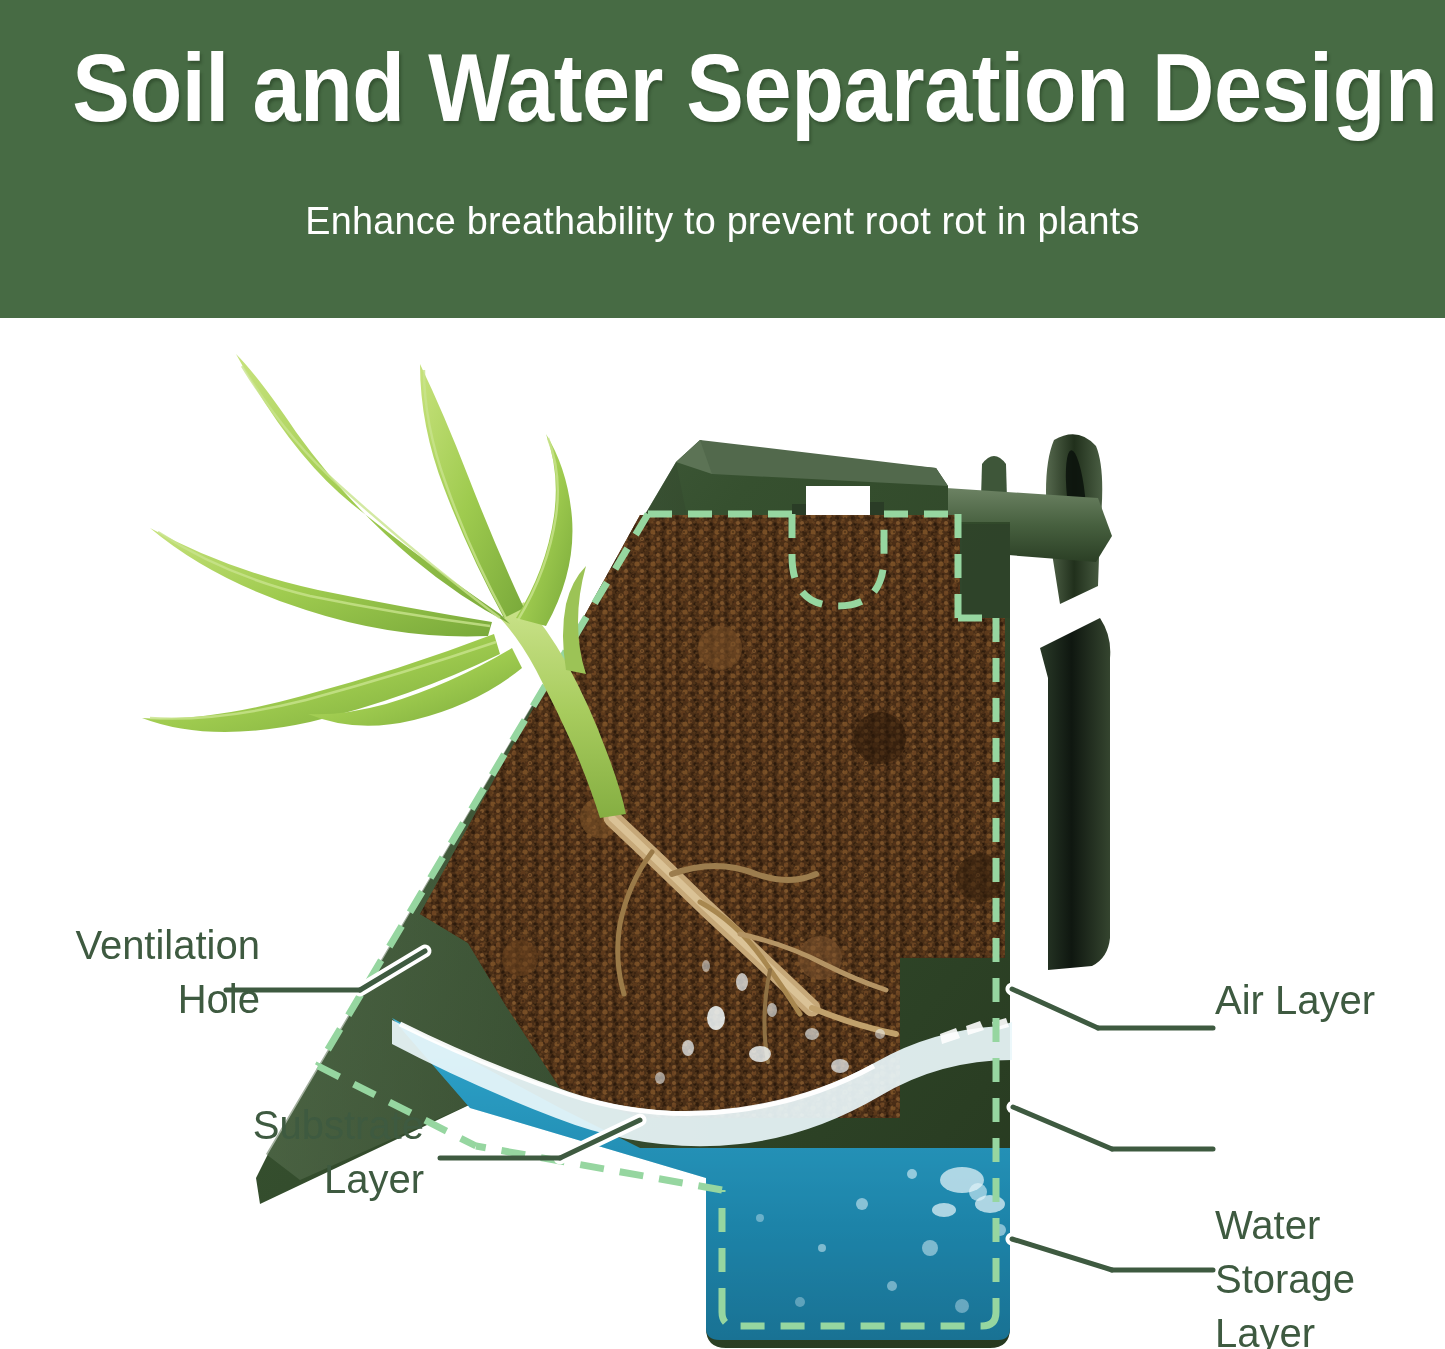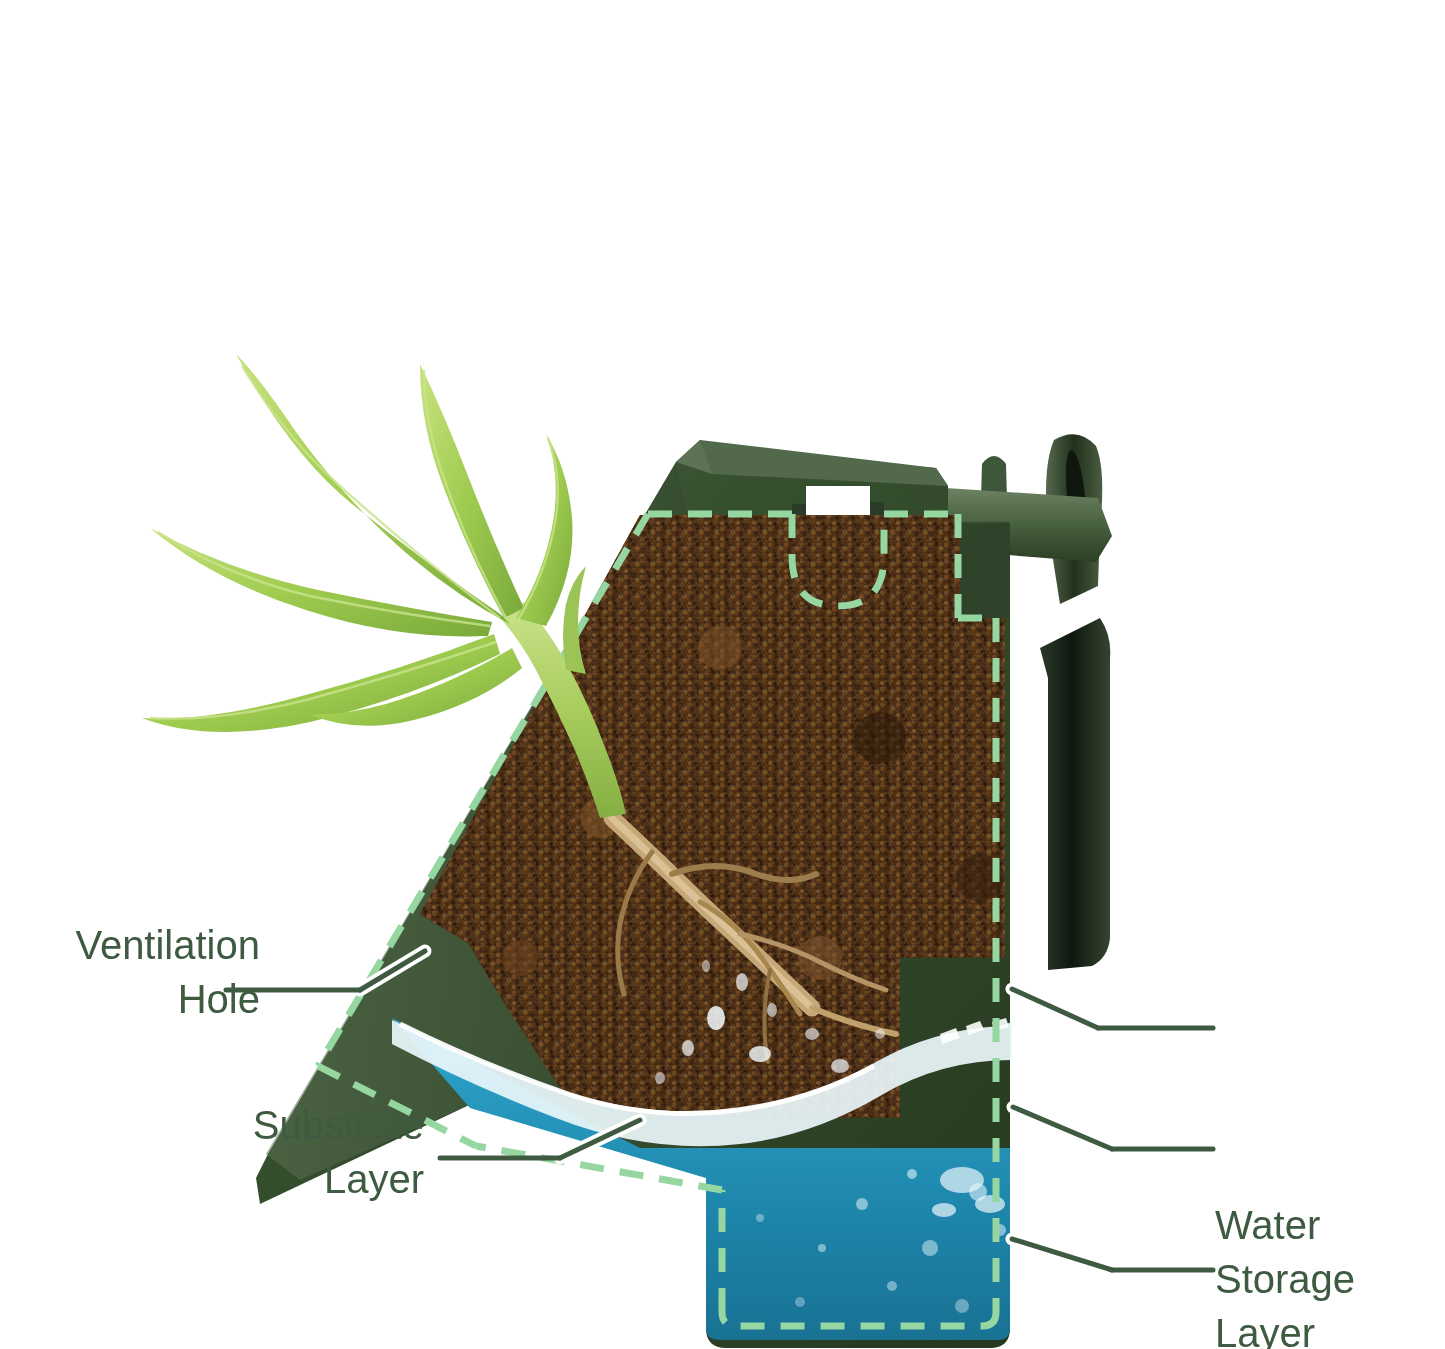--- a/index.html
+++ b/index.html
@@ -94,20 +94,24 @@
   #label-water       { left: 1215px; top: 880px;  width: 215px; }
 
   
   .callout { z-index: 5; }
 </style>
 </head>
 <body>
 
 <div id="page">
 
+  <div id="header" style="background: rgb(71, 107, 68);">
+    <div id="title">Soil and Water Separation Design</div>
+    <div id="subtitle">Enhance breathability to prevent root rot in plants</div>
+  </div>
 
   <div id="stage">
     <svg id="artwork" viewBox="0 0 1445 1031">
       <defs>
 
         <linearGradient id="gPotFace" x1="0" y1="0" x2="1" y2="1">
           <stop offset="0" stop-color="#4E6849"></stop>
           <stop offset="0.35" stop-color="#36502F"></stop>
           <stop offset="1" stop-color="#26381F"></stop>
         </linearGradient>
@@ -436,19 +440,20 @@
           <path d="M 1012,921 L 1112,952" stroke="#3E5A40" stroke-width="5"></path>
           <path d="M 1112,952 L 1213,952" stroke="#3E5A40" stroke-width="5"></path>
         </g>
       </g>
     </svg>
 
     <div class="callout left" id="label-ventilation" style="color: rgb(62, 90, 64);">Ventilation
 Hole</div>
     <div class="callout left" id="label-substrate" style="color: rgb(62, 90, 64);">Substrate
 Layer</div>
+    <div class="callout right" id="label-air" style="color: rgb(62, 90, 64);">Air Layer</div>
 
     <div class="callout right" id="label-water" style="color: rgb(62, 90, 64);">Water
 Storage
 Layer</div>
   </div>
 
 </div>
 
 </body></html>

